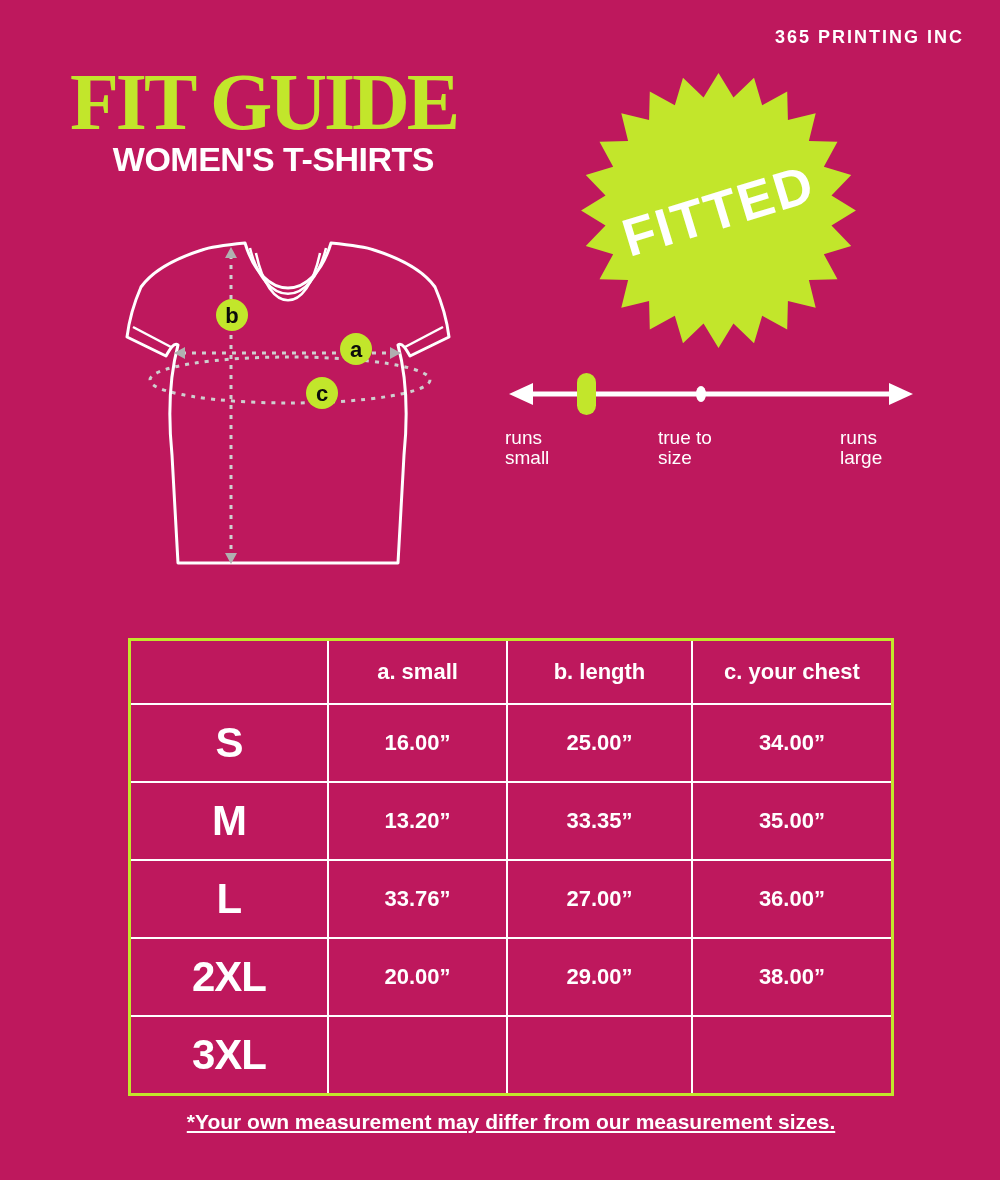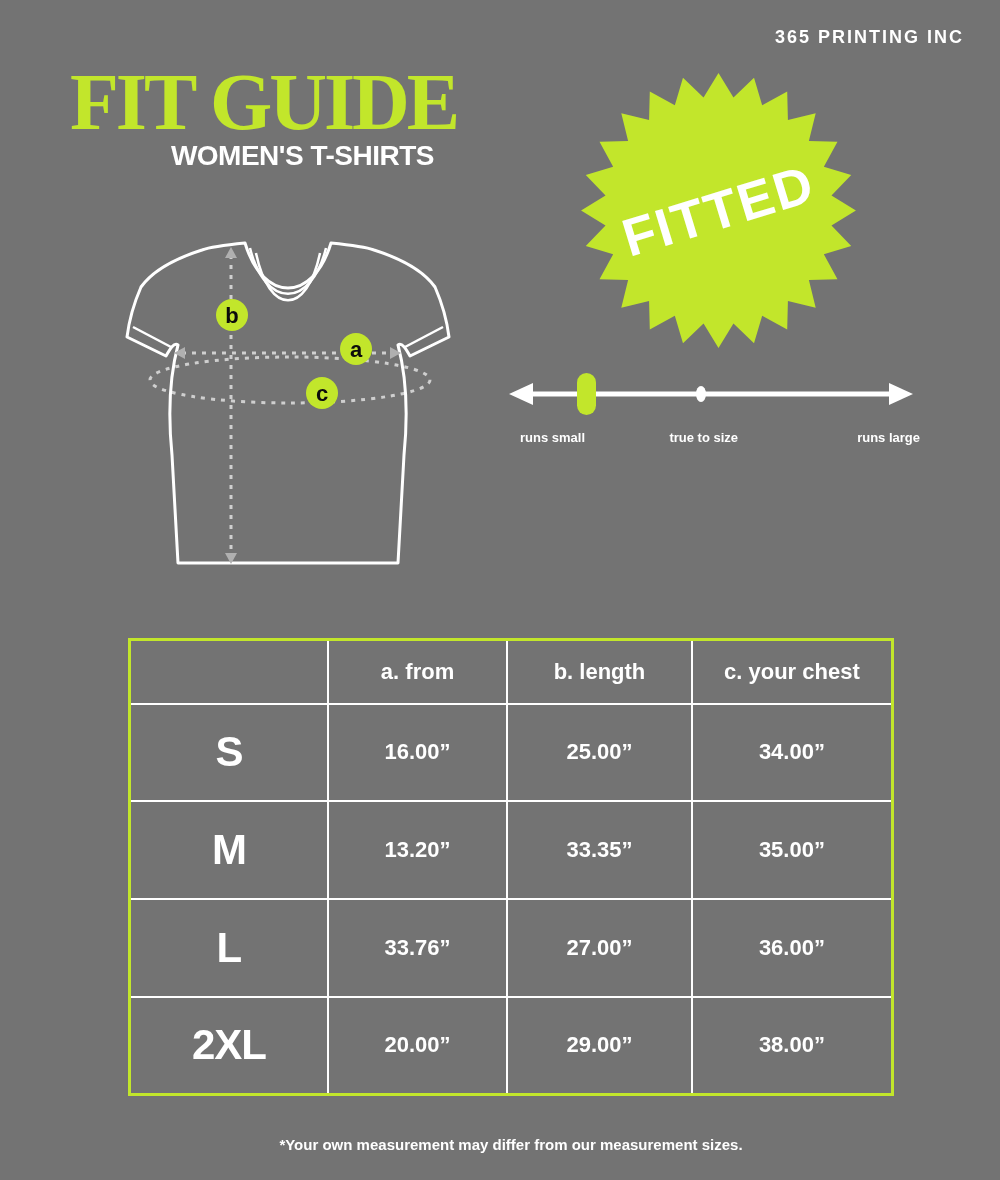--- a/index.html
+++ b/index.html
@@ -1,21 +1,21 @@
 <!DOCTYPE html>
 <html><head>
 <meta charset="utf-8">
 <style>
   * { margin: 0; padding: 0; box-sizing: border-box; }
   body { background: #000; }
   .page {
     position: relative;
     width: 1000px;
     height: 1180px;
-    background: #737373;
+    background: #be185d;
     font-family: "Liberation Sans", sans-serif;
     color: #ffffff;
     overflow: hidden;
   }
   .brand {
     position: absolute;
     top: 27px;
     right: 36px;
     font-size: 18px;
     font-weight: bold;
@@ -33,21 +33,21 @@
     color: #c2e62b;
     white-space: nowrap;
     font-family: Liberation Serif, serif;
   }
   .subtitle {
     position: absolute;
     left: 62px;
     top: 140px;
     width: 372px;
     text-align: right;
-    font-size: 28px;
+    font-size: 34px;
     font-weight: bold;
     letter-spacing: -0.5px;
     color: #ffffff;
     white-space: nowrap;
   }
   .tshirt-wrap {
     position: absolute;
     left: 110px;
     top: 225px;
     width: 355px;
@@ -77,24 +77,24 @@
     position: absolute;
     left: 505px;
     top: 366px;
     width: 412px;
     height: 115px;
   }
   .scale-label {
     position: absolute;
     top: 62px;
     width: 80px;
-    text-align: right;
-    font-size: 13px;
+    text-align: left;
+    font-size: 19px;
     line-height: 20px;
-    font-weight: bold;
+    font-weight: normal;
     color: #ffffff;
   }
   .scale-label.left   { left: 0px;   }
   .scale-label.center { left: 153px; }
   .scale-label.right  { left: 335px; }
   .size-table {
     position: absolute;
     left: 128px;
     top: 638px;
     width: 766px;
@@ -114,26 +114,27 @@
   .size-table col.c-width { width: 23.5%; }
   .size-table col.c-len   { width: 24.2%; }
   .size-table col.c-chest { width: 26.3%; }
   .size-table thead th { font-size: 22px; height: 64px; letter-spacing: 0px; }
   .size-table td.size-cell { font-size: 42px; letter-spacing: -1px; }
   .size-table td.val-cell  { font-size: 22px; border-radius: 16px; }
   .size-table tbody tr { height: 65px; }
   .footnote {
     position: absolute;
     left: 128px;
-    top: 1136px;
+    top: 1110px;
     width: 766px;
     text-align: center;
-    font-size: 15px;
-    font-weight: bold;
-    color: #ffffff;
+    font-size: 21px;
+    font-weight: bold;
+    color: #ffffff;
+    text-decoration: underline;
   }
 </style>
 </head>
 <body>
 
 <div class="page">
 
   <div class="brand">365 PRINTING INC</div>
 
   <div class="title">FIT GUIDE</div>
@@ -222,21 +223,21 @@
   <table class="size-table">
     <colgroup>
       <col class="c-size">
         <col class="c-width">
         <col class="c-len">
         <col class="c-chest">
     </colgroup>
     <thead>
       <tr>
         <th></th>
-        <th>a. from</th>
+        <th>a. small</th>
         <th>b. length</th>
         <th>c. your chest</th>
       </tr>
     </thead>
     <tbody>
       <tr>
         <td class="size-cell">S</td>
         <td class="val-cell">16.00”</td>
         <td class="val-cell">25.00”</td>
         <td class="val-cell">34.00”</td>
@@ -252,18 +253,24 @@
         <td class="val-cell">33.76”</td>
         <td class="val-cell">27.00”</td>
         <td class="val-cell">36.00”</td>
       </tr>
       <tr>
         <td class="size-cell">2XL</td>
         <td class="val-cell">20.00”</td>
         <td class="val-cell">29.00”</td>
         <td class="val-cell">38.00”</td>
       </tr>
+      <tr>
+        <td class="size-cell">3XL</td>
+        <td class="val-cell"></td>
+        <td class="val-cell"></td>
+        <td class="val-cell"></td>
+      </tr>
     </tbody>
   </table>
 
   <div class="footnote">*Your own measurement may differ from our measurement sizes.</div>
 
 </div>
 
 </body></html>

